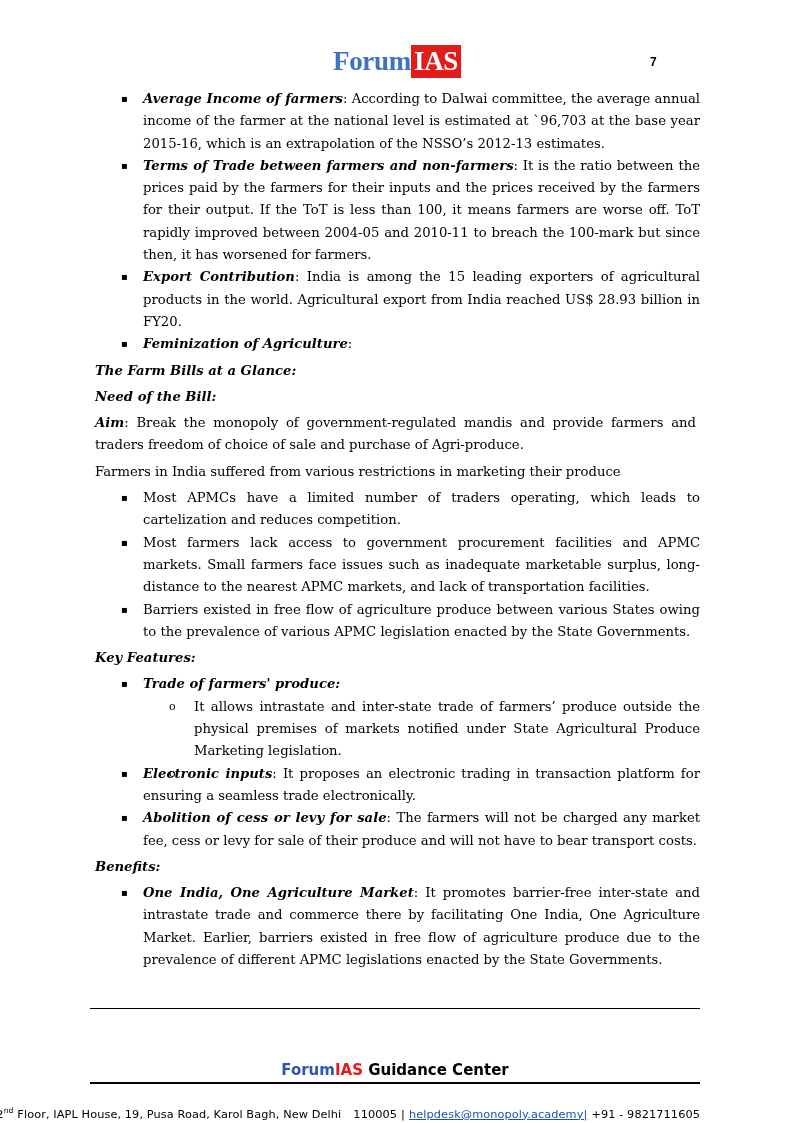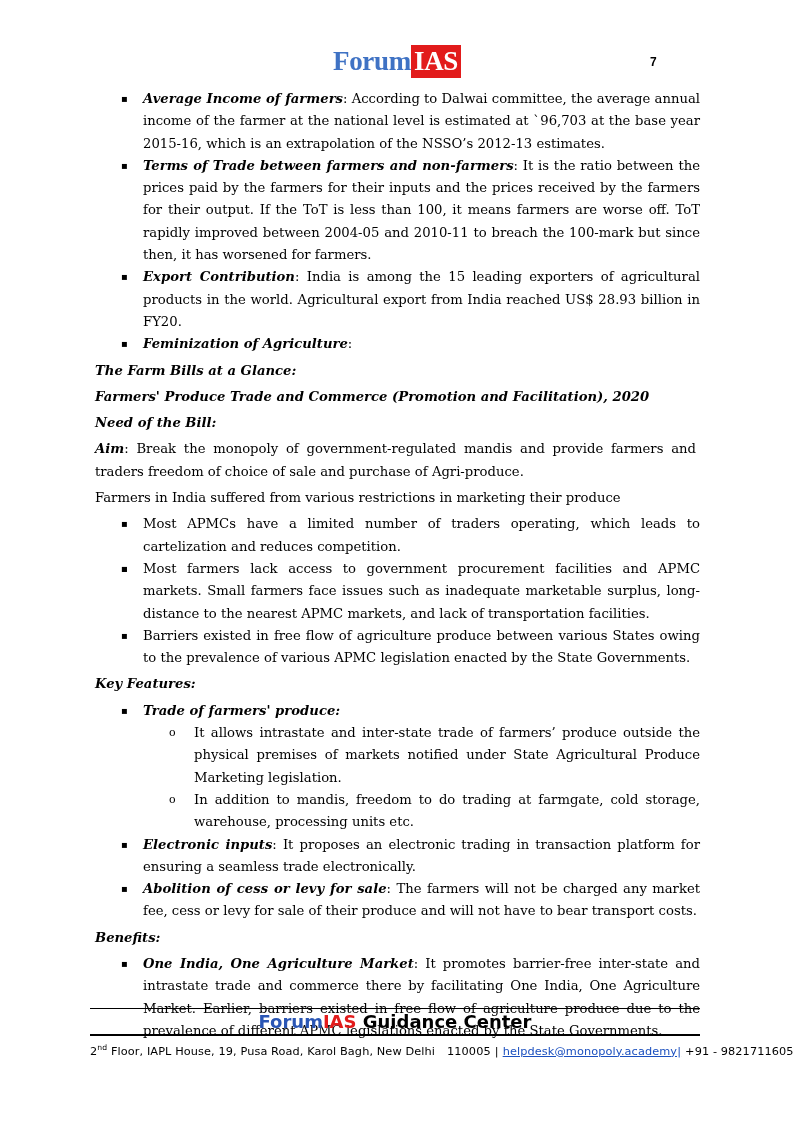--- a/index.html
+++ b/index.html
@@ -145,43 +145,44 @@
   }
   .footer-rule-top {
     width: 100%;
     height: 1px;
     background: #000000;
     margin: 0;
   }
   .footer-title {
     text-align: center;
     font-family: "DejaVu Sans", "Liberation Sans", sans-serif;
-    font-size: 18px;
+    font-size: 15px;
     font-weight: bold;
     line-height: 22px;
     padding-top: 2px;
     white-space: nowrap;
+    margin-top: 48px;
   }
   .footer-title .ft-forum { color: #2a56b5; }
   .footer-title .ft-ias   { color: #e21b1b; }
   .footer-title .ft-rest  { color: #000000; }
   .footer-rule-bottom {
     width: 100%;
     height: 2px;
     background: #000000;
     margin-top: 1px;
   }
   .footer-address {
     display: flex;
-    justify-content: flex-start;
+    justify-content: flex-end;
     align-items: baseline;
     font-family: "DejaVu Sans", "Liberation Sans", sans-serif;
     font-size: 11.3px;
     line-height: 18px;
-    padding-top: 3px;
+    padding-top: 18px;
     white-space: nowrap;
     letter-spacing: 0.1px;
   }
   .footer-address .addr-main { color: #000000; }
   .footer-address .addr-pin  { color: #000000; padding-left: 12px; }
   .footer-address .addr-sep  { color: #000000; padding: 0 4px; }
   .footer-address .addr-mail {
     color: #1a4fbf;
     text-decoration: underline;
   }
@@ -218,21 +219,20 @@
         <span class="bullet">▪</span>
         <span class="bi">Export Contribution</span><span>: India is among the 15 leading exporters of agricultural products in the world. Agricultural export from India reached US$ 28.93 billion in FY20.</span>
       </li>
       <li>
         <span class="bullet">▪</span>
         <span class="bi">Feminization of Agriculture</span><span>:</span>
       </li>
     </ul>
 
     <p class="para flush heading-bi">The Farm Bills at a Glance:</p>
-    <p class="para flush heading-bi">Farmers' Produce Trade and Commerce (Promotion and Facilitation), 2020</p>
     <p class="para flush heading-bi">Need of the Bill:</p>
     <p class="para flush"><span class="bi">Aim</span><span>: Break the monopoly of government-regulated mandis and provide farmers and traders freedom of choice of sale and purchase of Agri-produce.</span></p>
     <p class="para flush">Farmers in India suffered from various restrictions in marketing their produce</p>
 
     <ul class="blist">
       <li>
         <span class="bullet">▪</span>
         <span>Most APMCs have a limited number of traders operating, which leads to cartelization and reduces competition.</span>
       </li>
       <li>
@@ -257,21 +257,20 @@
       </li>
     </ul>
 
     <ul class="sublist">
       <li>
         <span class="subbullet">o</span>
         <span>It allows intrastate and inter-state trade of farmers’ produce outside the physical premises of markets notified under State Agricultural Produce Marketing legislation.</span>
       </li>
       <li>
         <span class="subbullet">o</span>
-        <span>In addition to mandis, freedom to do trading at farmgate, cold storage, warehouse, processing units etc.</span>
       </li>
     </ul>
 
     <ul class="blist">
       <li>
         <span class="bullet">▪</span>
         <span class="bi">Electronic inputs</span><span>: It proposes an electronic trading in transaction platform for ensuring a seamless trade electronically.</span>
       </li>
       <li>
         <span class="bullet">▪</span>

